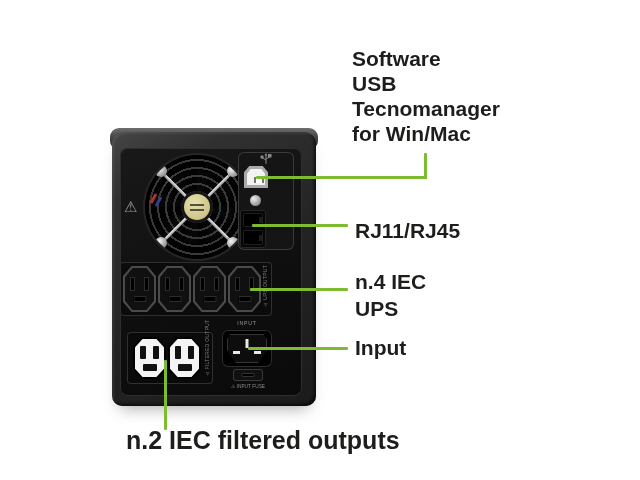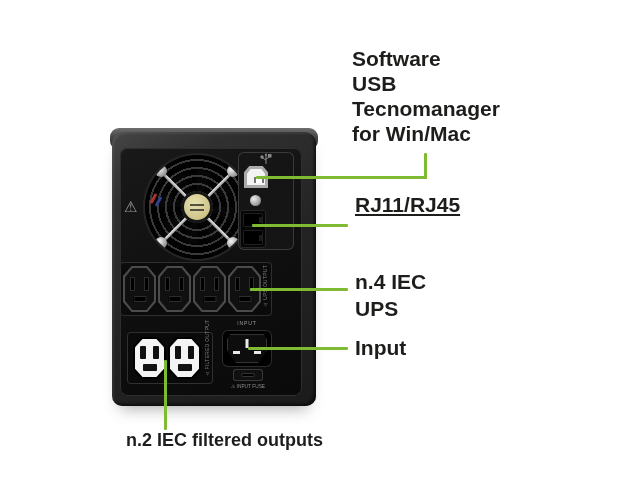--- a/index.html
+++ b/index.html
@@ -111,24 +111,24 @@
   .cl-usb-h   { left:256px; top:176px; width:171px; height:3px; }
   .cl-usb-v   { left:424px; top:153px; width:3px;  height:26px; }
   .cl-rj      { left:252px; top:224px; width:96px; height:3px; }
   .cl-ups     { left:250px; top:288px; width:98px; height:3px; }
   .cl-input   { left:248px; top:347px; width:100px; height:3px; }
   .cl-filt-v  { left:164px; top:360px; width:3px;  height:70px; }
 
   
   .ann { position:absolute; color:var(--text); font-weight:700; font-size:21px; line-height:25px; }
   .ann-usb   { left:352px; top:46px; }
-  .ann-rj    { left:355px; top:192px;text-decoration:underline; }
+  .ann-rj    { left:355px; top:218px; }
   .ann-ups   { left:355px; top:268px; line-height:27px; }
   .ann-input { left:355px; top:335px; }
-  .ann-filt  { left:126px; top:428px; font-size:18px; }
+  .ann-filt  { left:126px; top:428px; font-size:25px; }
 </style>
 </head>
 <body>
 
 <div class="stage">
 
   <div class="device-lip"></div>
   <div class="device-body"></div>
   <div class="device-panel">
 

